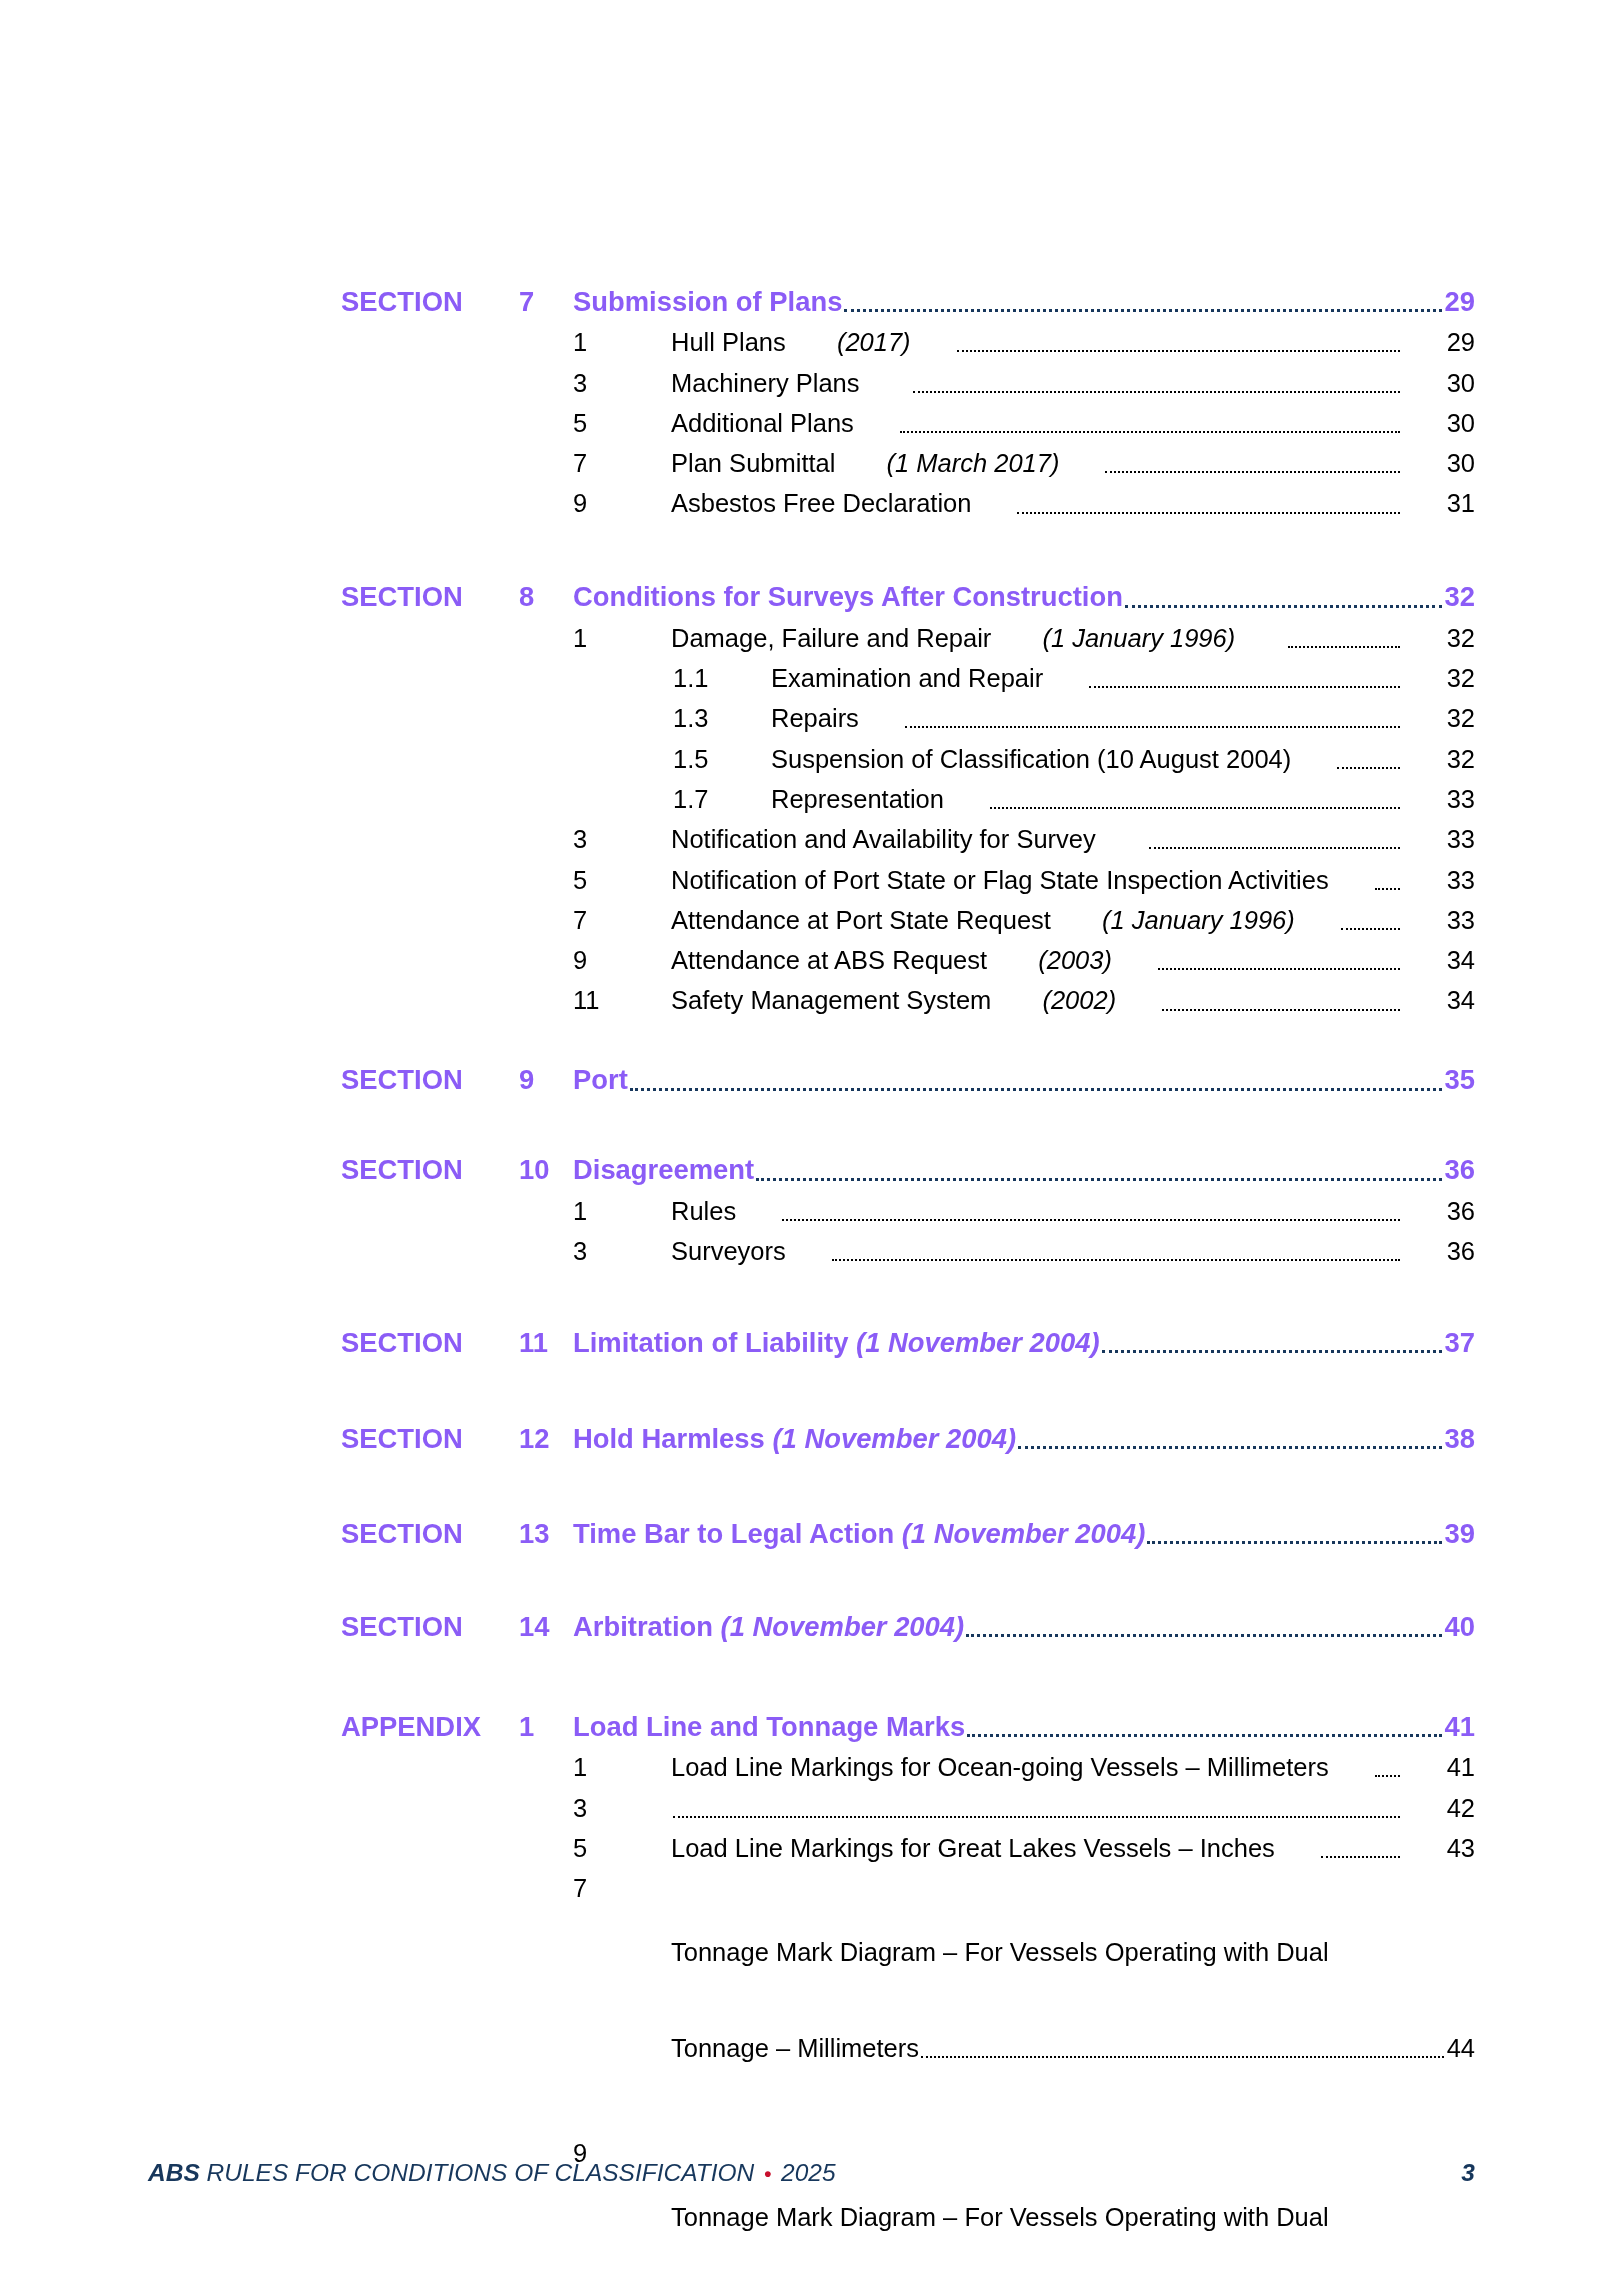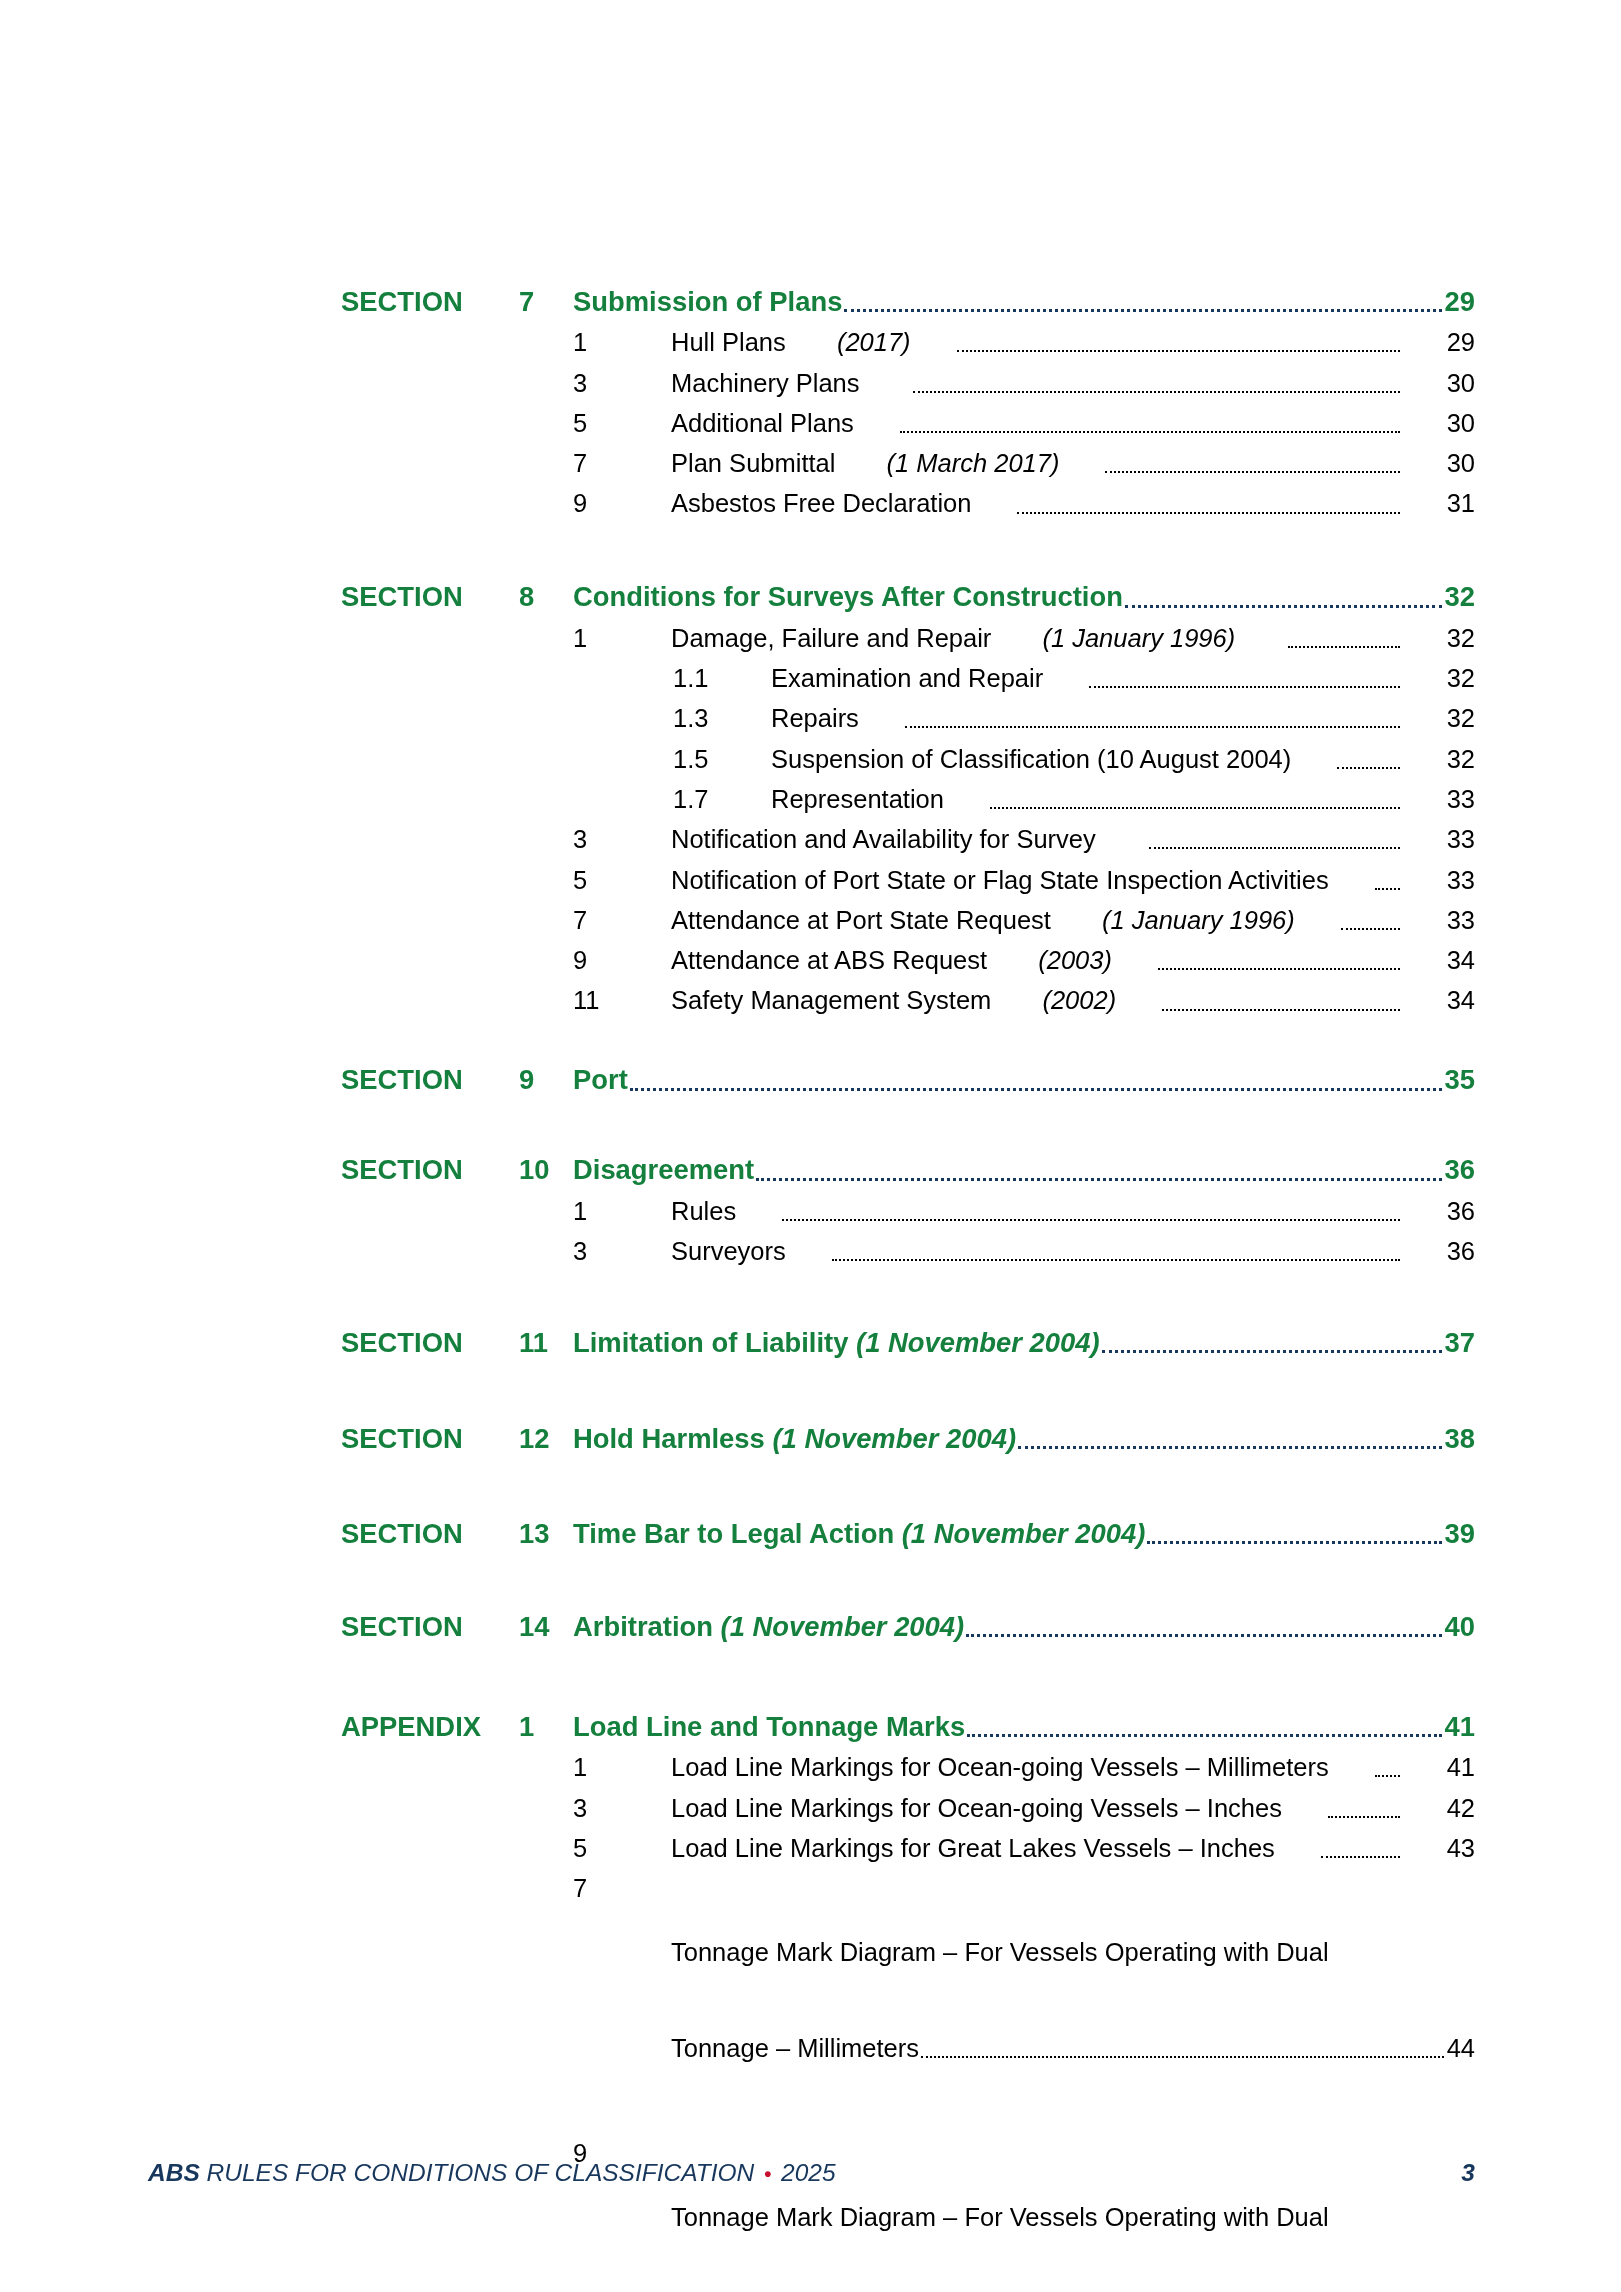--- a/index.html
+++ b/index.html
@@ -11,21 +11,21 @@
     overflow:hidden;
     margin:0 auto;
   }
   .toc{position:absolute;left:341px;top:285px;width:1134px;}
   .toc span{white-space:pre;}
   
   .hrow{
     display:flex;
     font-weight:bold;
     font-size:27.4px;line-height:33px;
-    color:#15803d;
+    color:#8b5cf6;
   }
   .hlabel{width:178px;flex:none;}
   .hnum{width:54px;flex:none;}
   .hbody{flex:1;display:flex;min-width:0;}
   
   .irow{
     display:flex;
     font-size:25.5px;line-height:32px;
     color:#000;
     margin-top:8.3px;
@@ -246,21 +246,21 @@
           <span class="leader"></span>
           <span>41</span>
         </span>
       </div>
       <div class="irow lvl1">
         <span class="inum">1</span>
         <span class="ibody"><span>Load Line Markings for Ocean-going Vessels – Millimeters</span><span class="leader"></span><span>41</span></span>
       </div>
       <div class="irow lvl1">
         <span class="inum">3</span>
-        <span class="ibody"><span>Load Line Markings for Ocean-going Vessels – Inches</span><span class="leader"></span><span>42</span></span>
+        <span class="ibody"><span class="leader"></span><span>42</span></span>
       </div>
       <div class="irow lvl1">
         <span class="inum">5</span>
         <span class="ibody"><span>Load Line Markings for Great Lakes Vessels – Inches</span><span class="leader"></span><span>43</span></span>
       </div>
       <div class="irow lvl1 multi">
         <span class="inum">7</span>
         <span class="ibody">
           <span class="cline"><span>Tonnage Mark Diagram – For Vessels Operating with Dual</span></span>
           <span class="cline"><span>Tonnage – Millimeters</span><span class="leader"></span><span>44</span></span>

